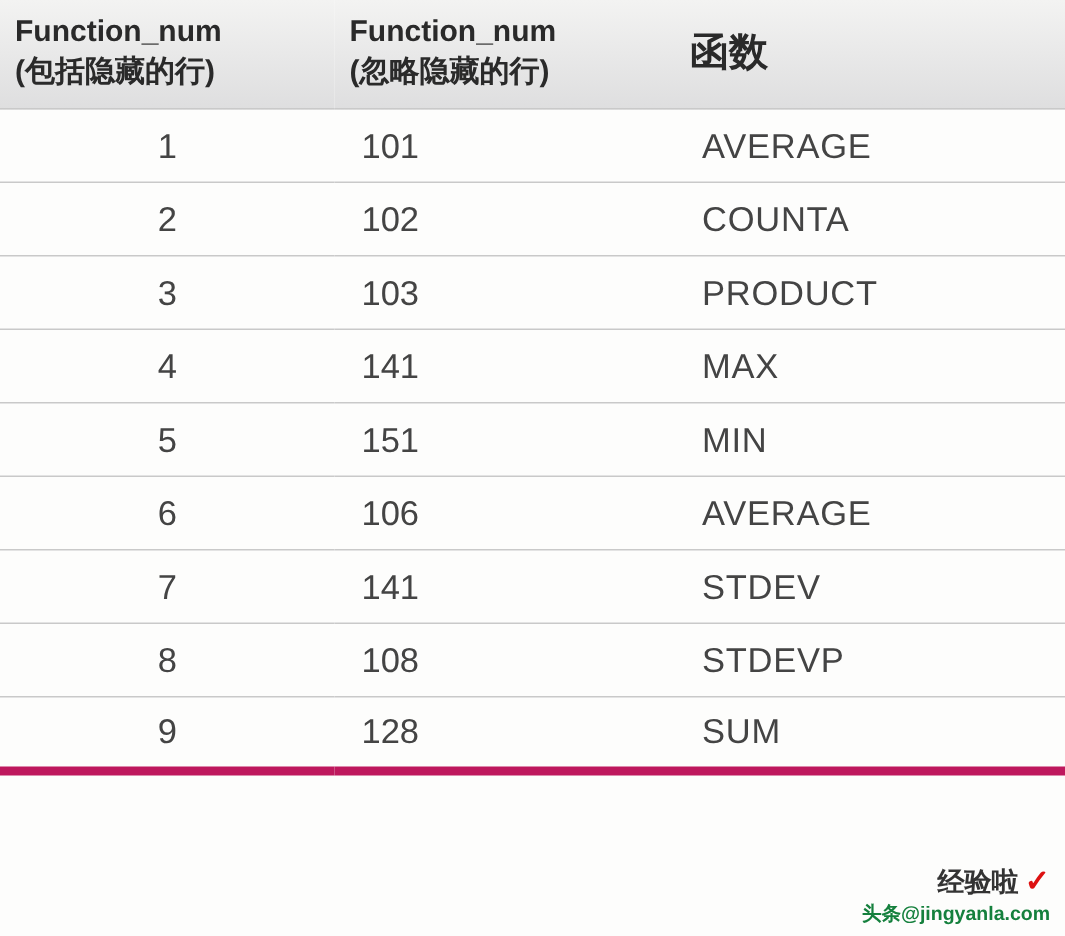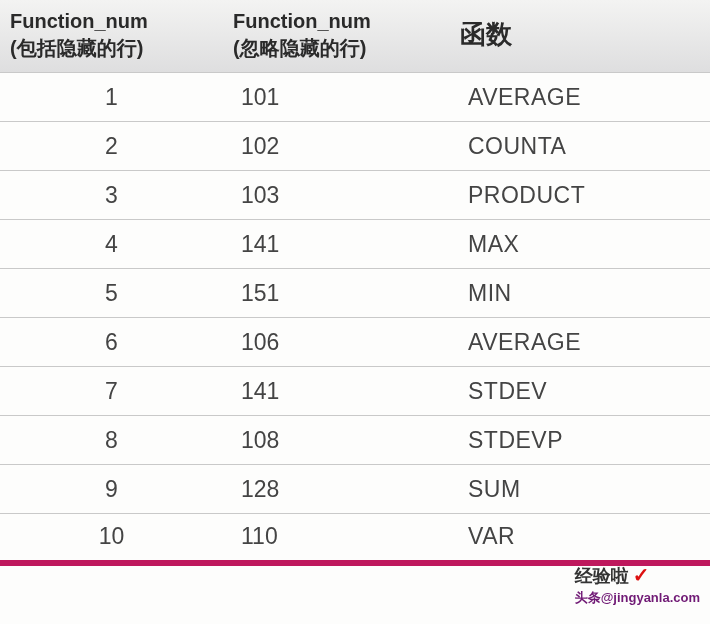--- a/index.html
+++ b/index.html
@@ -63,37 +63,38 @@
     }
     td.c3 {
       text-align: left;
       padding-left: 18px;
       width: 260px;
       letter-spacing: 0.5px;
     }
     .watermark {
       position: absolute;
       right: 10px;
-      bottom: 18px;
+      bottom: 6px;
       font-size: 15px;
       color: #555;
       font-weight: bold;
+      text-align: right;
       line-height: 1.2;
     }
     .watermark .line1 {
       color: #333;
       font-size: 18px;
     }
     .watermark .check {
       color: #d11;
       font-weight: bold;
       font-size: 20px;
     }
     .watermark .line2 {
-      color: #701a75;
+      color: #15803d;
       font-size: 13px;
     }
   </style>
 </head>
 <body>
 
 <table>
   <thead>
     <tr>
       <th class="col1">
@@ -148,25 +149,20 @@
     <tr>
       <td class="c1">8</td>
       <td class="c2">108</td>
       <td class="c3">STDEVP</td>
     </tr>
     <tr>
       <td class="c1">9</td>
       <td class="c2">128</td>
       <td class="c3">SUM</td>
     </tr>
-    <tr>
-      <td class="c1">10</td>
-      <td class="c2">110</td>
-      <td class="c3">VAR</td>
-    </tr>
   </tbody>
 </table>
 
 <div class="watermark">
   <span class="line1">经验啦</span>
   <span class="check">✓</span><br>
   <span class="line2">头条@jingyanla.com</span>
 </div>
 
 </body></html>

